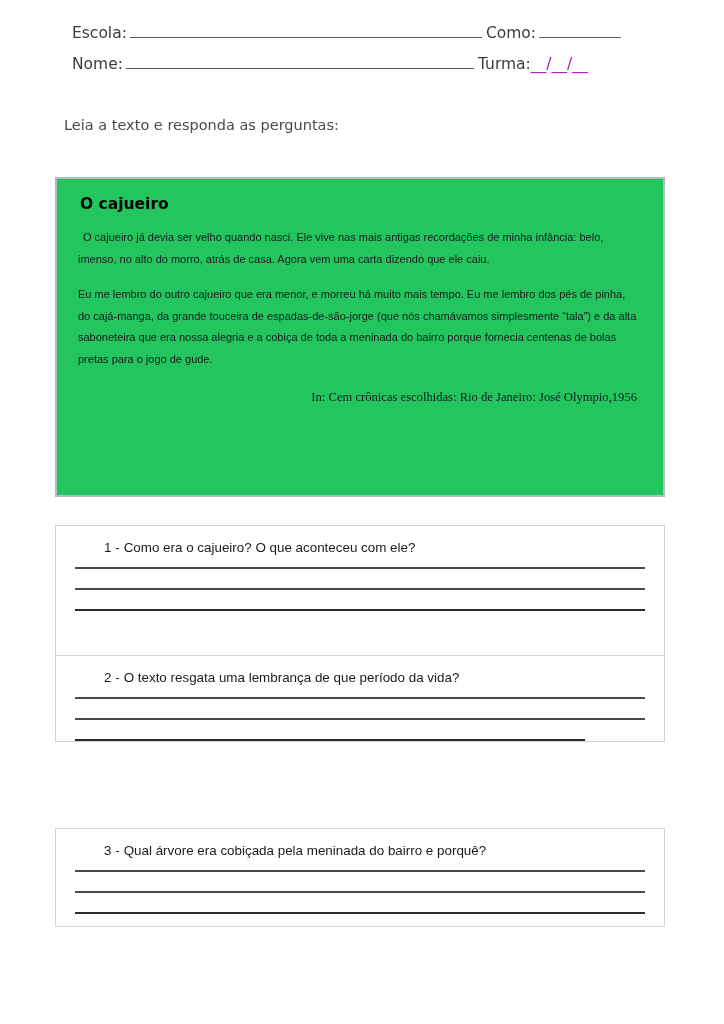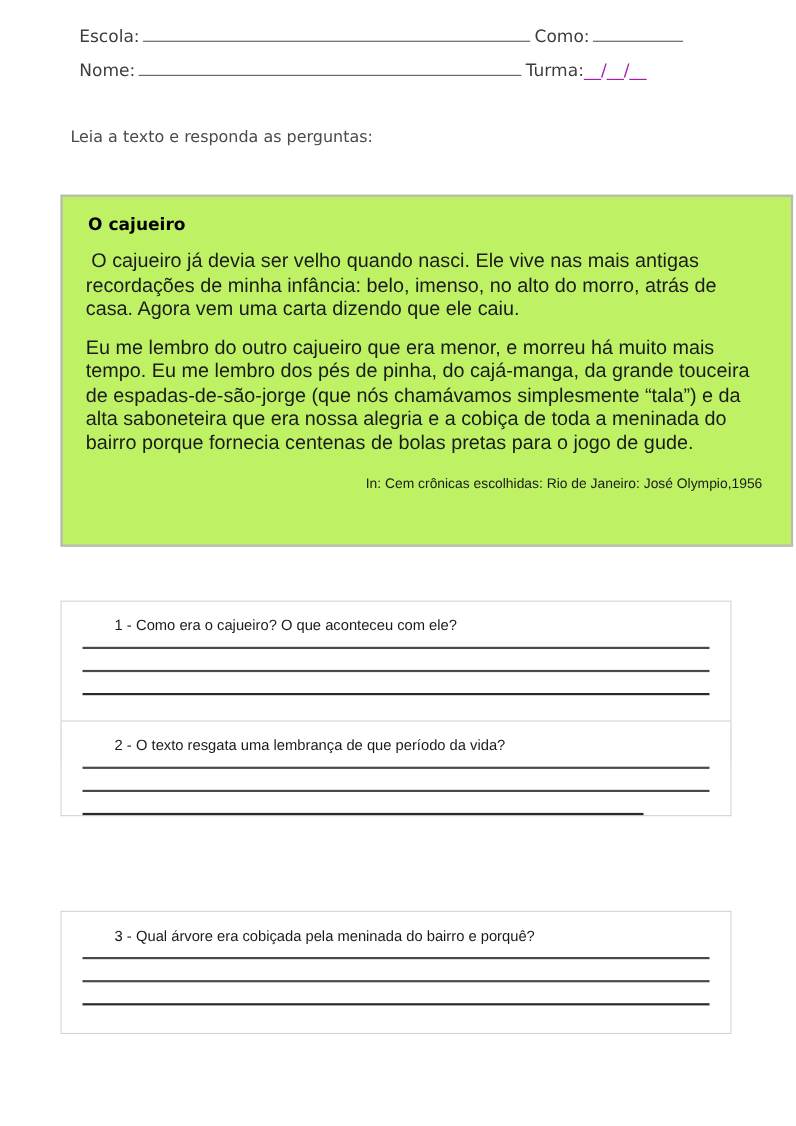--- a/index.html
+++ b/index.html
@@ -62,47 +62,47 @@
     font-size: 14.5px;
     color: #4a4a4a;
     text-align: right;
   }
 
   
   .passage-box {
     position: absolute;
     left: 55px;
     top: 177px;
-    width: 666px;
+    width: 610px;
     height: 320px;
     border: 2px solid #b9b9b9;
     box-sizing: border-box;
-    background: #bef264;
+    background: #22c55e;
   }
   .passage-inner {
     padding: 16px 24px 0 21px;
   }
   .passage-title {
     font-family: "DejaVu Sans", sans-serif;
     font-weight: bold;
     font-size: 15.5px;
     color: #000000;
     margin: 0 0 14px 2px;
   }
   .passage-p {
     font-family: "Liberation Sans", sans-serif;
-    font-size: 18px;
+    font-size: 11px;
     line-height: 21.5px;
     color: #1b1b1b;
     margin: 0 0 14px 0;
     text-align: left;
   }
   .passage-p.first { text-indent: 5px; }
   .passage-source {
-    font-family: Liberation Sans, sans-serif;
+    font-family: Liberation Serif, serif;
     font-size: 12.6px;
     color: #1b1b1b;
     text-align: right;
     margin: 20px 2px 0 0;
   }
 
   
   .q-box {
     position: absolute;
     left: 55px;
@@ -161,21 +161,21 @@
 
   <div class="passage-box">
     <div class="passage-inner">
       <div class="passage-title">O cajueiro</div>
       <p class="passage-p first"> O cajueiro já devia ser velho quando nasci. Ele vive nas mais antigas recordações de minha infância: belo, imenso, no alto do morro, atrás de casa. Agora vem uma carta dizendo que ele caiu.</p>
       <p class="passage-p">Eu me lembro do outro cajueiro que era menor, e morreu há muito mais tempo. Eu me lembro dos pés de pinha, do cajá-manga, da grande touceira de espadas-de-são-jorge (que nós chamávamos simplesmente “tala”) e da alta saboneteira que era nossa alegria e a cobiça de toda a meninada do bairro porque fornecia centenas de bolas pretas para o jogo de gude.</p>
       <div class="passage-source">In: Cem crônicas escolhidas: Rio de Janeiro: José Olympio,1956</div>
     </div>
   </div>
 
-  <div class="q-box" style="top:546px; height:148px;">
+  <div class="q-box" style="top:525px; height:148px;">
     <div class="q-text">
       <span class="q-num">1 -</span><span>Como era o cajueiro? O que aconteceu com ele?</span>
     </div>
     <div class="answer-lines">
       <div class="ans-line" style="width:570px;"></div>
       <div class="ans-line" style="width:570px;"></div>
       <div class="ans-line dark" style="width:570px;"></div>
     </div>
   </div>
 
@@ -183,21 +183,21 @@
     <div class="q-text">
       <span class="q-num">2 -</span><span>O texto resgata uma lembrança de que período da vida?</span>
     </div>
     <div class="answer-lines">
       <div class="ans-line" style="width:570px;"></div>
       <div class="ans-line" style="width:570px;"></div>
       <div class="ans-line dark short"></div>
     </div>
   </div>
 
-  <div class="q-box" style="top:828px; height:112px;">
+  <div class="q-box" style="top:828px; height:99px;">
     <div class="q-text">
       <span class="q-num">3 -</span><span>Qual árvore era cobiçada pela meninada do bairro e porquê?</span>
     </div>
     <div class="answer-lines">
       <div class="ans-line" style="width:570px;"></div>
       <div class="ans-line" style="width:570px;"></div>
       <div class="ans-line dark" style="width:570px;"></div>
     </div>
   </div>
 

